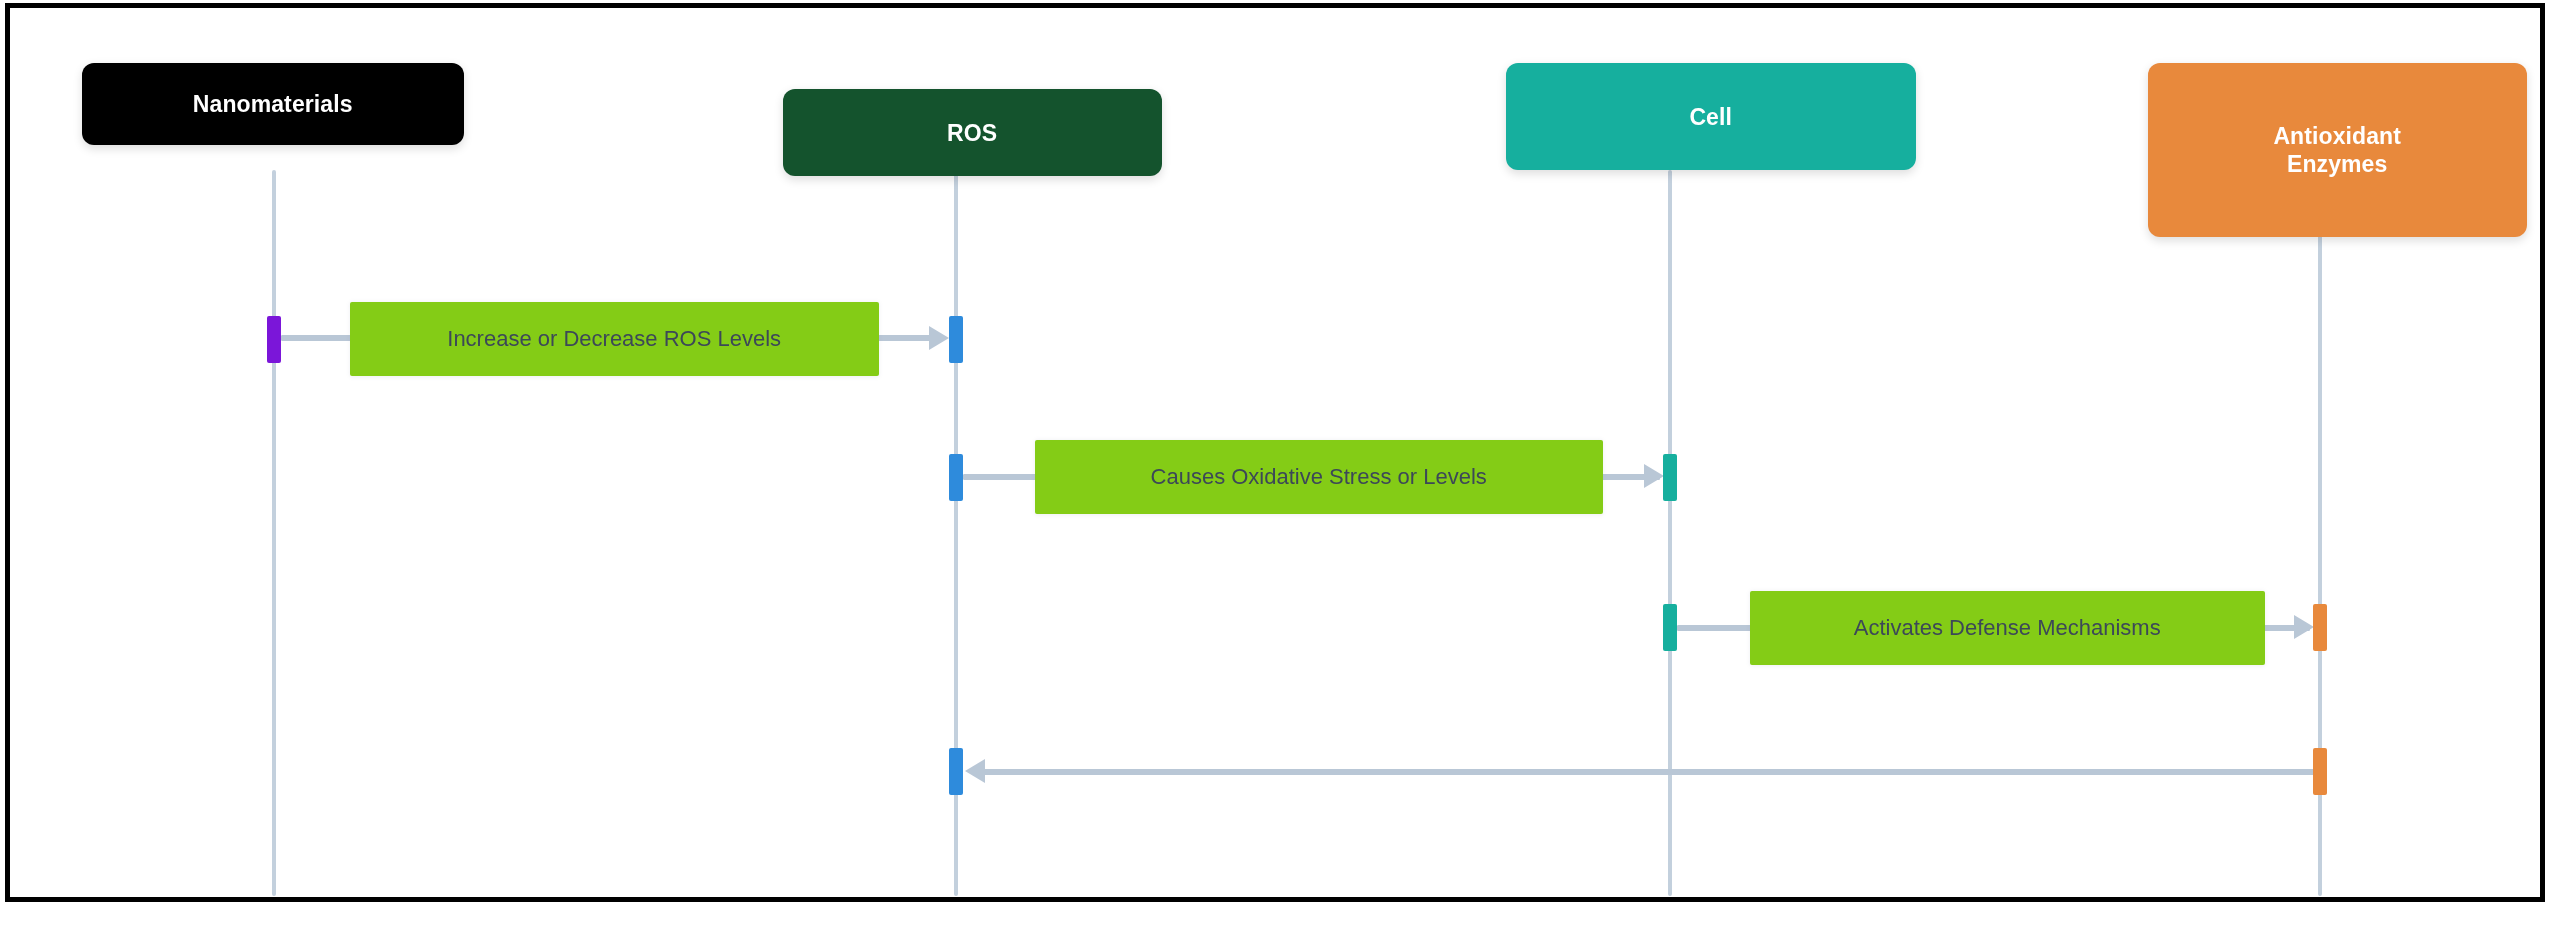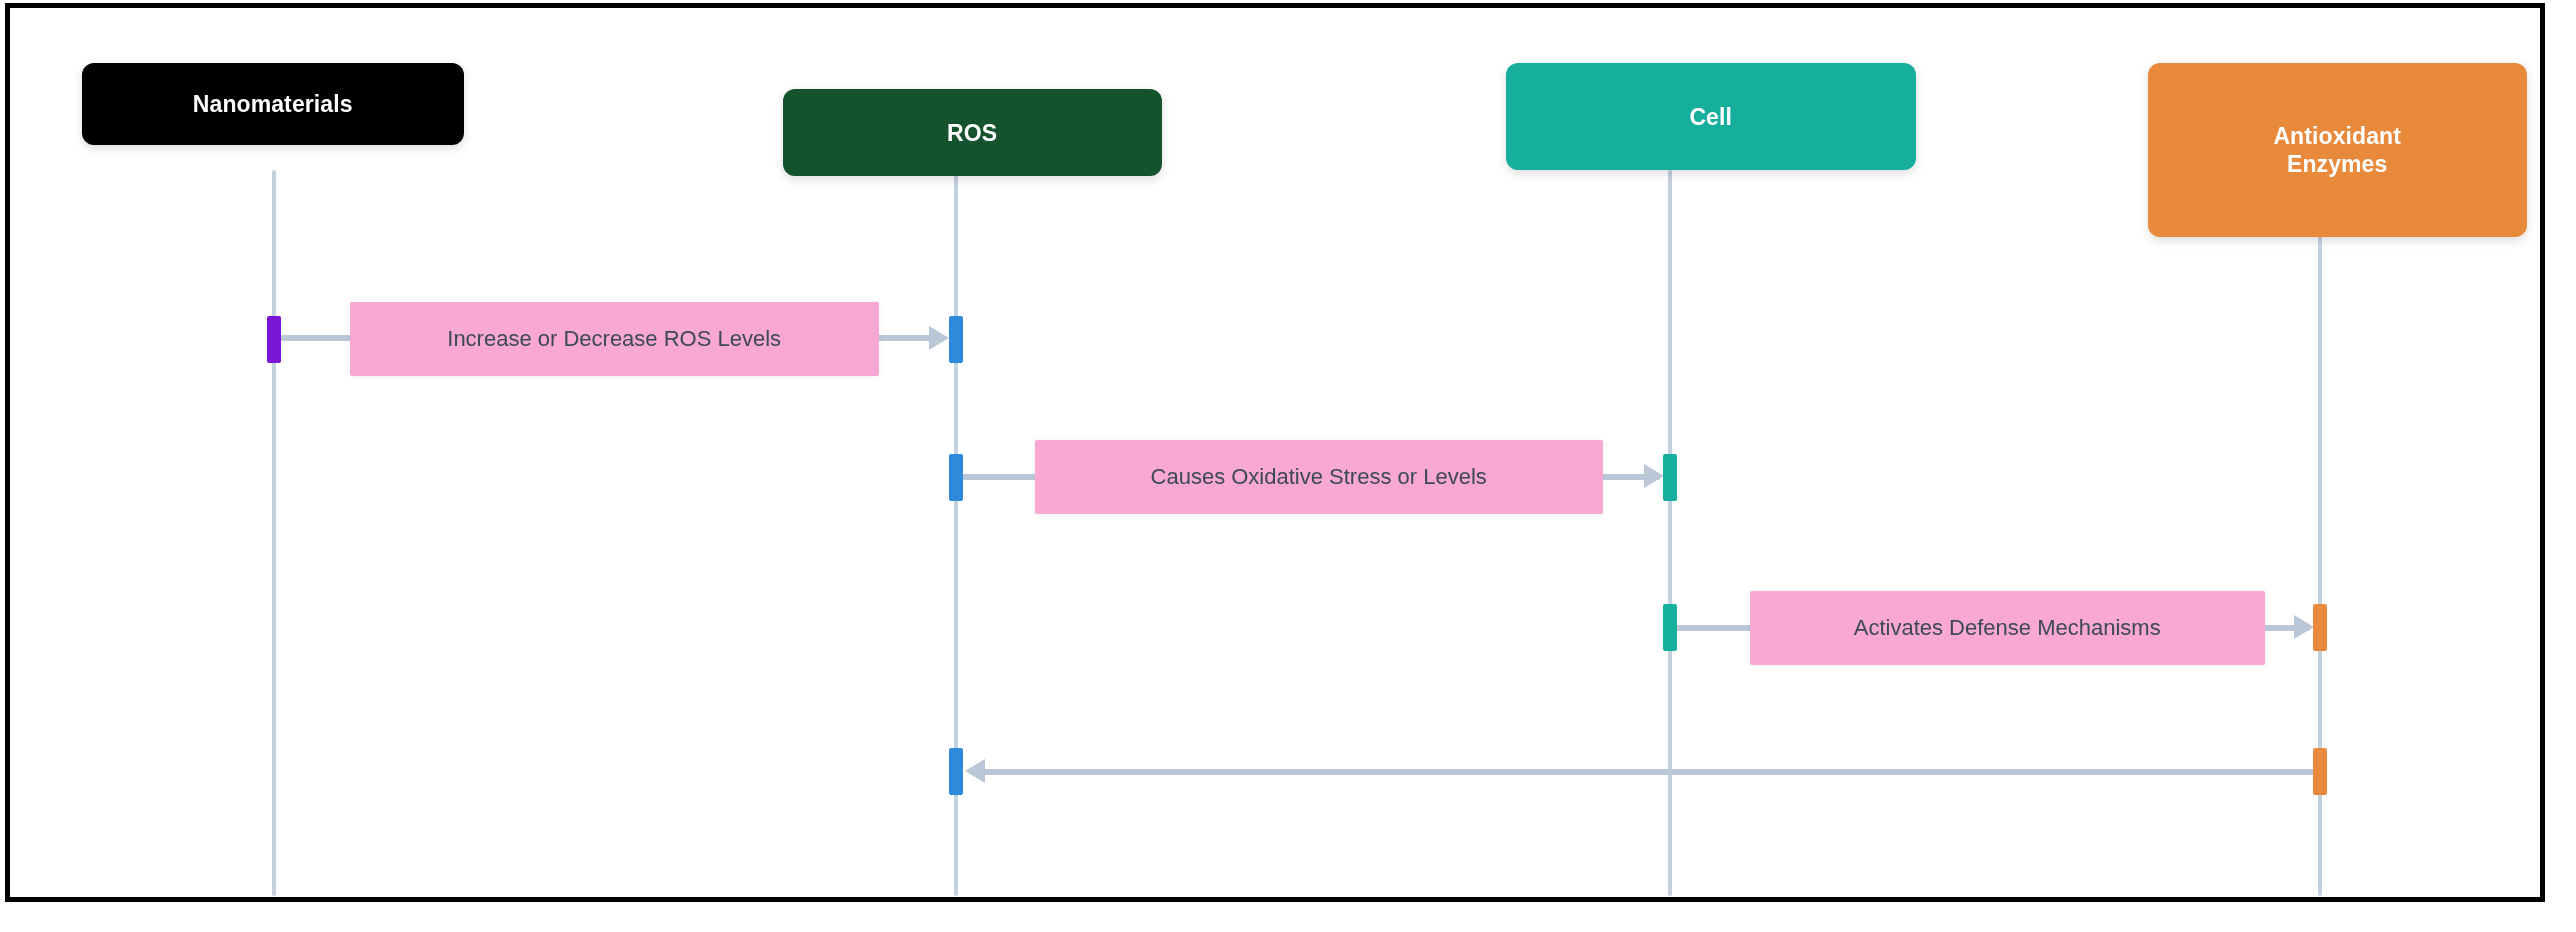--- a/index.html
+++ b/index.html
@@ -84,21 +84,21 @@
   .arrow-head.right {
     border-left: 20px solid #b9c7d6;
   }
   .arrow-head.left {
     border-right: 20px solid #b9c7d6;
   }
 
   
   .msg-label {
     position: absolute;
-    background: #f9a8d4;
+    background: #84cc16;
     color: #3c4858;
     font-size: 22px;
     font-weight: normal;
     white-space: nowrap;
     display: flex;
     align-items: center;
     justify-content: center;
     border-radius: 2px;
     box-shadow: 0 0.7px 4px rgba(120,135,155,0.13);
     box-sizing: border-box;

